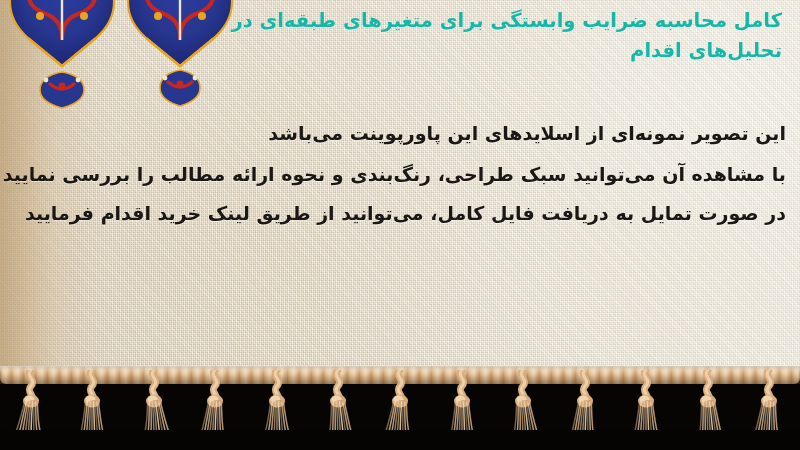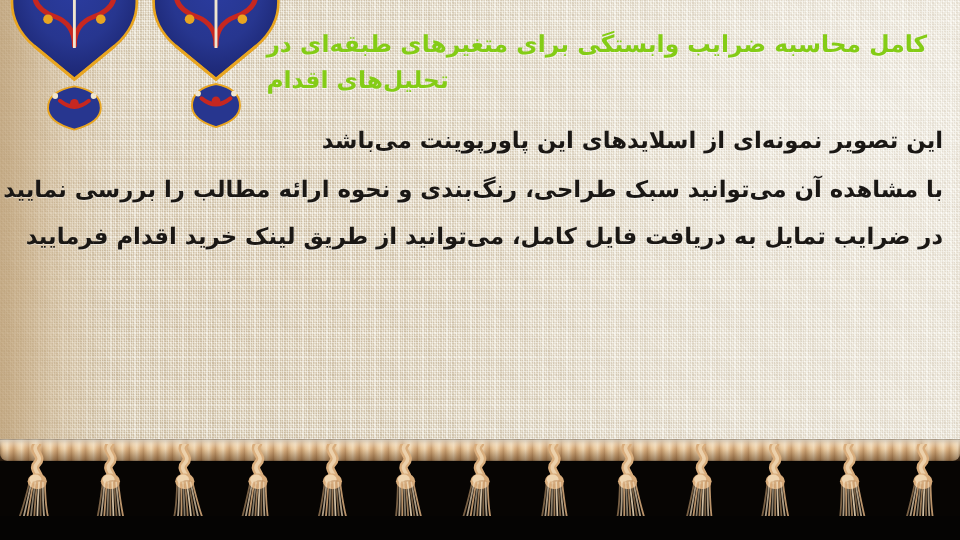--- a/index.html
+++ b/index.html
@@ -86,33 +86,32 @@
       rgba(226,210,182,0.00) 100%);
     pointer-events: none;
   }
 
   
   #title {
     position: absolute;
     top: 6px;
     right: 18px;
     width: 560px;
-    text-align: left;
-    color: #84cc16;
+    text-align: right;
+    color: #14b8a6;
     font-size: 19.5px;
     font-weight: 700;
     line-height: 1.52;
     letter-spacing: -0.2px;
     text-shadow: 0 1px 0 rgba(255,255,255,0.45);
-    margin-top: 16px;
   }
 
   #body-block {
     position: absolute;
-    top: 108px;
+    top: 124px;
     right: 8px;
     width: 784px;
     color: #1a1714;
     font-size: 19px;
     font-weight: 700;
     line-height: 1.0;
     text-shadow: 0 1px 0 rgba(255,255,255,0.40);
   }
   .body-line {
     display: block;
@@ -250,21 +249,21 @@
   </div>
 
   <div id="title">
     <div>کامل محاسبه ضرایب وابستگی برای متغیرهای طبقه‌ای در</div>
     <div>تحلیل‌های اقدام</div>
   </div>
 
   <div id="body-block">
     <span class="body-line l1">این تصویر نمونه‌ای از اسلایدهای این پاورپوینت می‌باشد</span>
     <span class="body-line l2">با مشاهده آن می‌توانید سبک طراحی، رنگ‌بندی و نحوه ارائه مطالب را بررسی نمایید</span>
-    <span class="body-line l3">در ضرایب تمایل به دریافت فایل کامل، می‌توانید از طریق لینک خرید اقدام فرمایید</span>
+    <span class="body-line l3">در صورت تمایل به دریافت فایل کامل، می‌توانید از طریق لینک خرید اقدام فرمایید</span>
   </div>
 
   <div id="fringe-band">
     <div id="cord-edge"></div>
     <div id="tassel-row">
         <div class="tassel" style="left: 9px;">
       <svg width="44" height="82" viewBox="0 0 44 82" aria-hidden="true">
 
         <path d="M22 0 C16 6 28 10 22 16 C16 22 28 26 22 32" fill="none" stroke="#d9ad7c" stroke-width="7" stroke-linecap="round"></path>
         <path d="M22 0 C16 6 28 10 22 16 C16 22 28 26 22 32" fill="none" stroke="#f2dcba" stroke-width="3" stroke-linecap="round" opacity="0.75"></path>

